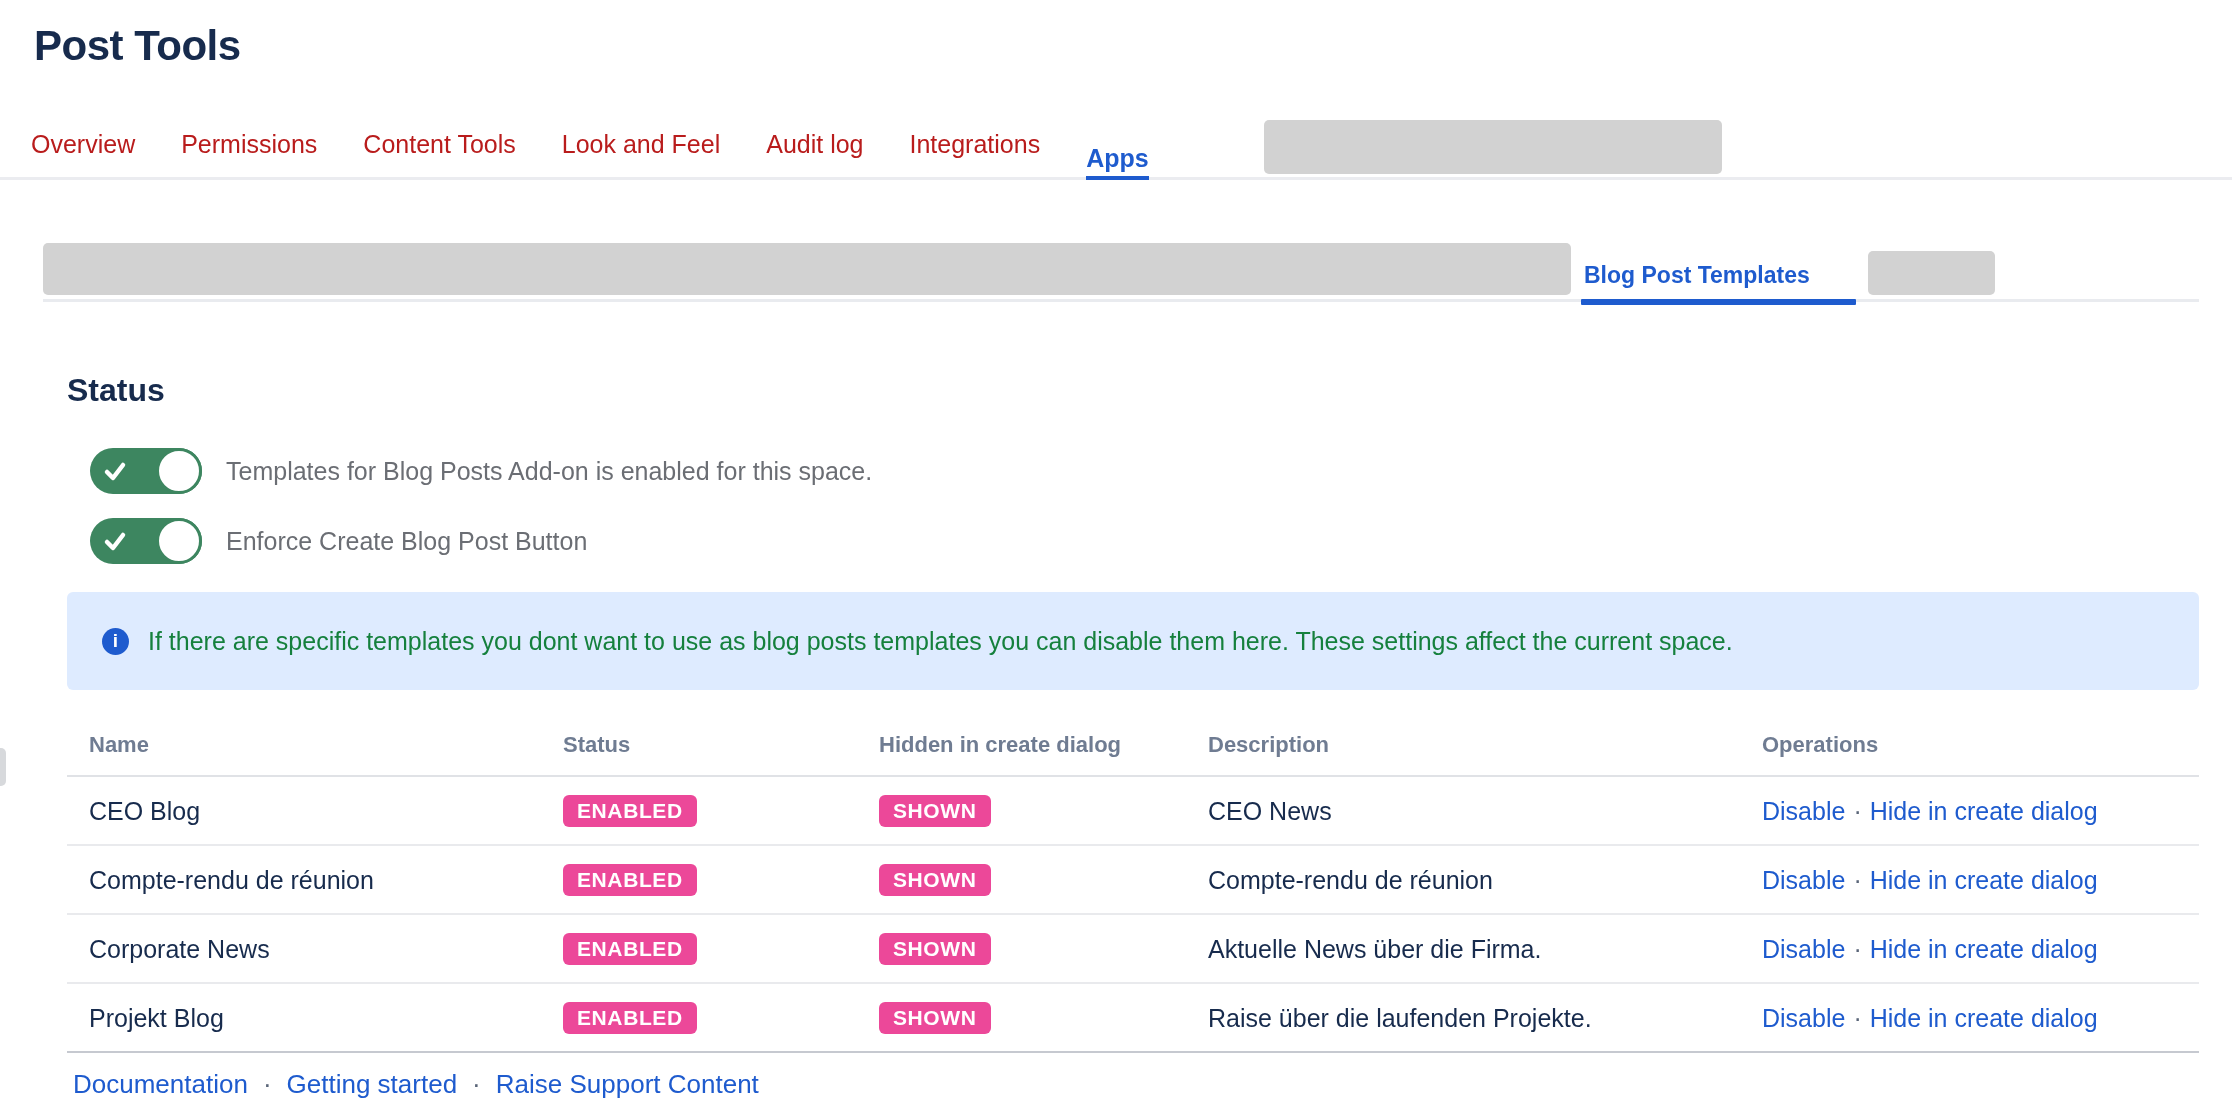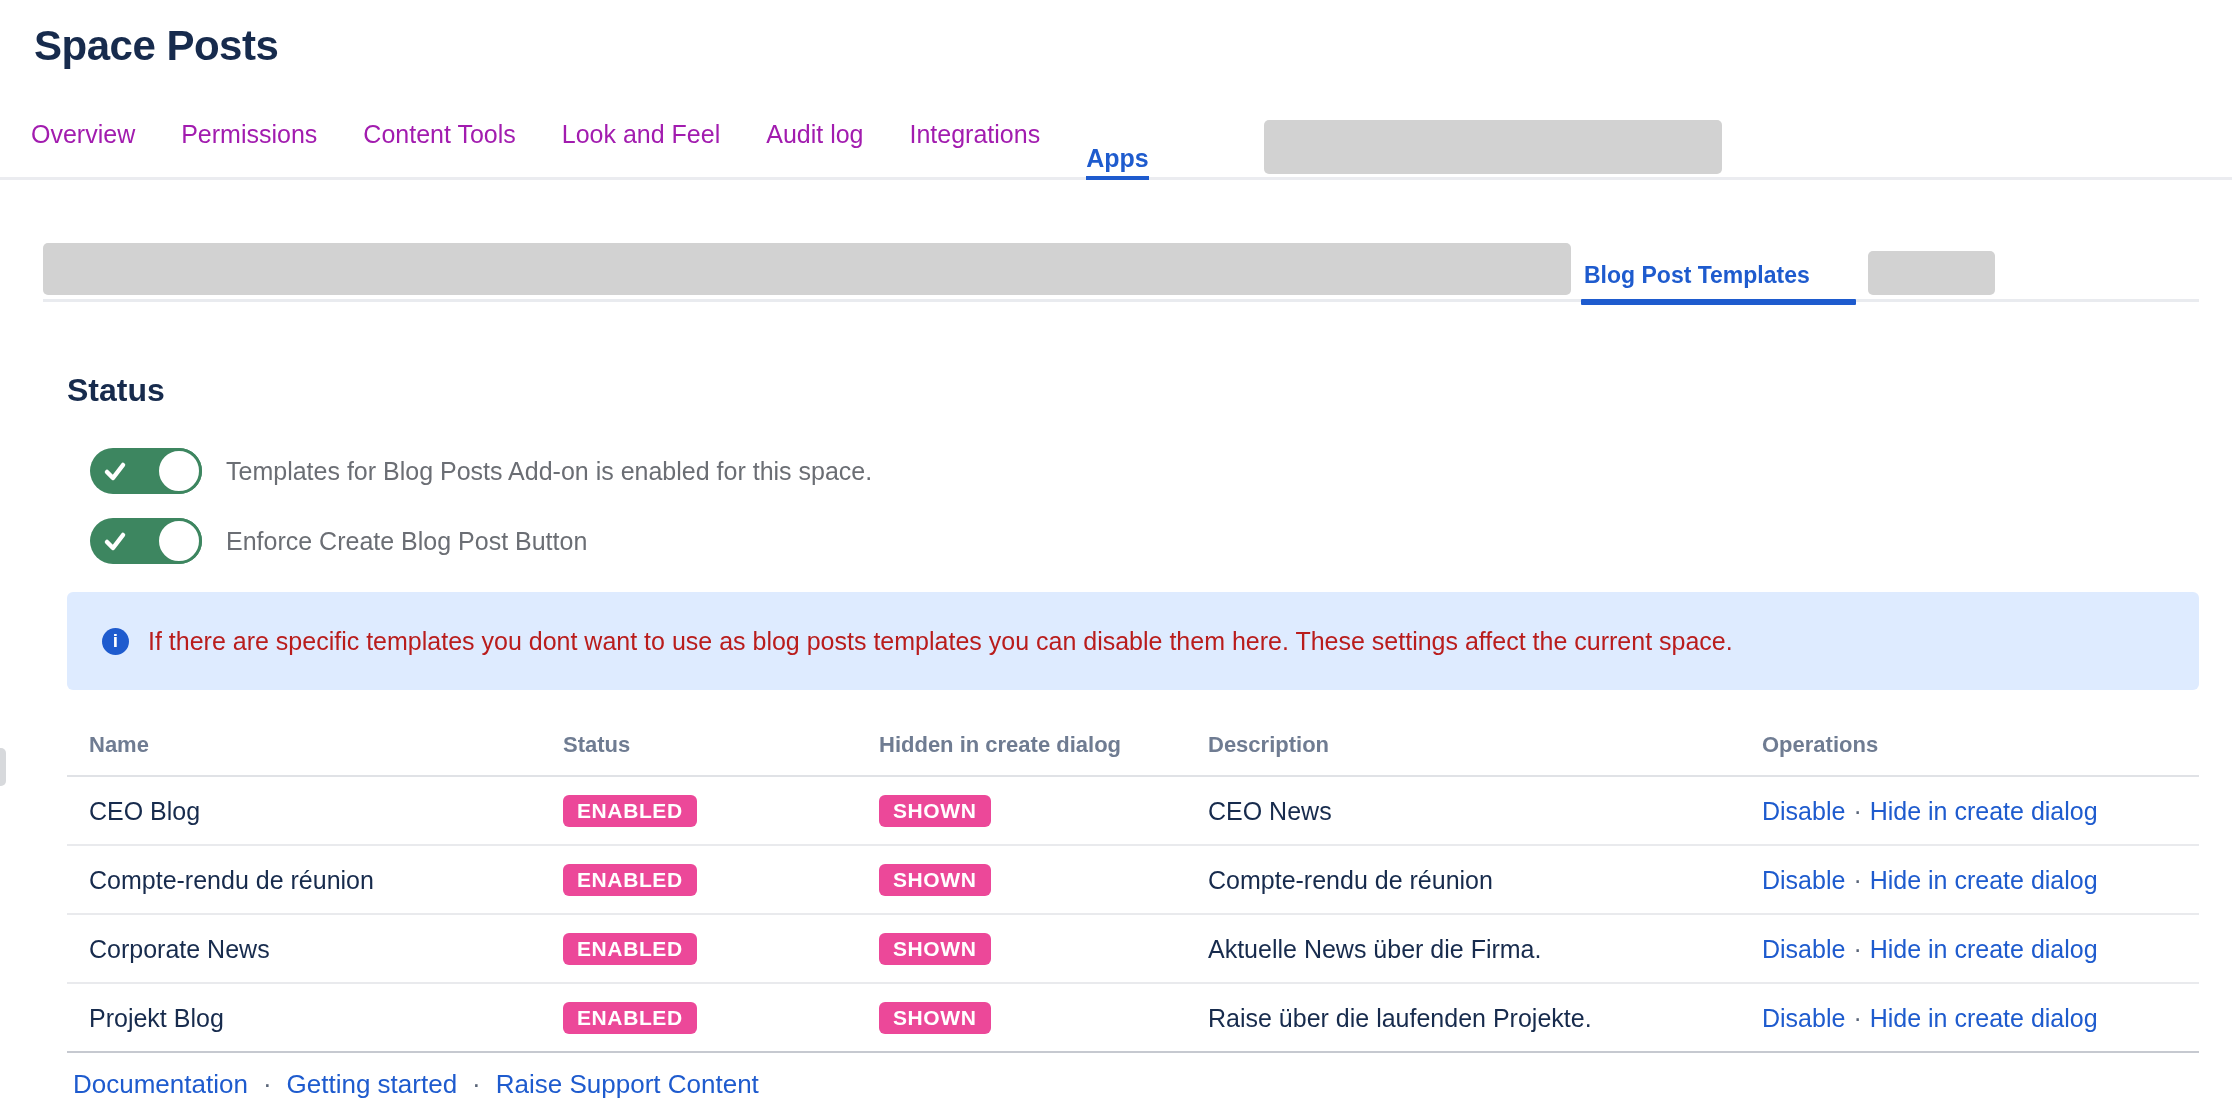--- a/index.html
+++ b/index.html
@@ -23,21 +23,21 @@
   
   #nav1 {
     left: 0; top: 0; width: 2232px; height: 180px;
     border-bottom: 3px solid #ebecf0;
   }
   #nav1 .tabs {
     position: absolute; left: 31px; bottom: 0;
     display: flex; gap: 46px; align-items: flex-end;
   }
   .tab {
-    font-size: 25px; color: #a21caf; padding-bottom: 28px;
+    font-size: 25px; color: #b91c1c; padding-bottom: 18px;
     white-space: nowrap; cursor: pointer;
   }
   .tab.active {
     color: #1e5bce; font-weight: bold;
     border-bottom: 4px solid #1e5bce;
     padding-bottom: 3px; margin-bottom: -3px;
   }
   .redacted {
     background: #d2d2d2; border-radius: 5px;
   }
@@ -89,21 +89,21 @@
     background: #deebff; border-radius: 6px;
     display: flex; align-items: center; padding-left: 35px;
   }
   #info-icon {
     width: 27px; height: 27px; border-radius: 50%;
     background: #1e5bce; color: #ffffff;
     font-size: 19px; font-weight: bold; font-style: normal;
     display: flex; align-items: center; justify-content: center;
     flex: 0 0 auto;
   }
-  #info-text { margin-left: 19px; font-size: 25px; color: #b91c1c; }
+  #info-text { margin-left: 19px; font-size: 25px; color: #15803d; }
 
   
   #template-table { left: 67px; top: 715px; width: 2132px; }
   .t-row { position: relative; display: block; }
   .t-header { height: 62px; border-bottom: 2px solid #e0e2e6; }
   .t-body-row { height: 69px; border-bottom: 2px solid #e9eaed; }
   .t-body-row.last { border-bottom: 2px solid #c6c9d0; }
   .cell { position: absolute; top: 50%; transform: translateY(-50%); white-space: nowrap; text-align: right; }
   .col-name { left: 22px; }
   .col-status { left: 496px; }
@@ -145,21 +145,21 @@
     <span class="tab">Permissions</span>
     <span class="tab">Content Tools</span>
     <span class="tab">Look and Feel</span>
     <span class="tab">Audit log</span>
     <span class="tab">Integrations</span>
     <span class="tab active">Apps</span>
   </div>
 </div>
 <div class="abs redacted" style="left:1264px; top:120px; width:458px; height:54px;"></div>
 
-<div id="page-title" class="abs">Space Posts</div>
+<div id="page-title" class="abs">Post Tools</div>
 
 <div id="nav2" class="abs">
   <div class="redacted block-large"></div>
   <span id="subtab-active">Blog Post Templates</span>
   <div id="subtab-underline"></div>
   <div class="redacted block-small"></div>
 </div>
 
 <div id="status-heading" class="abs">Status</div>
 

